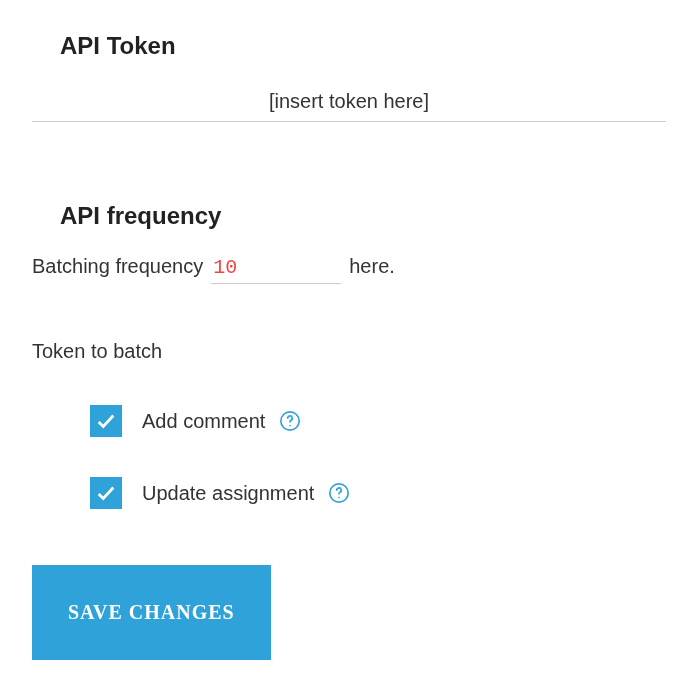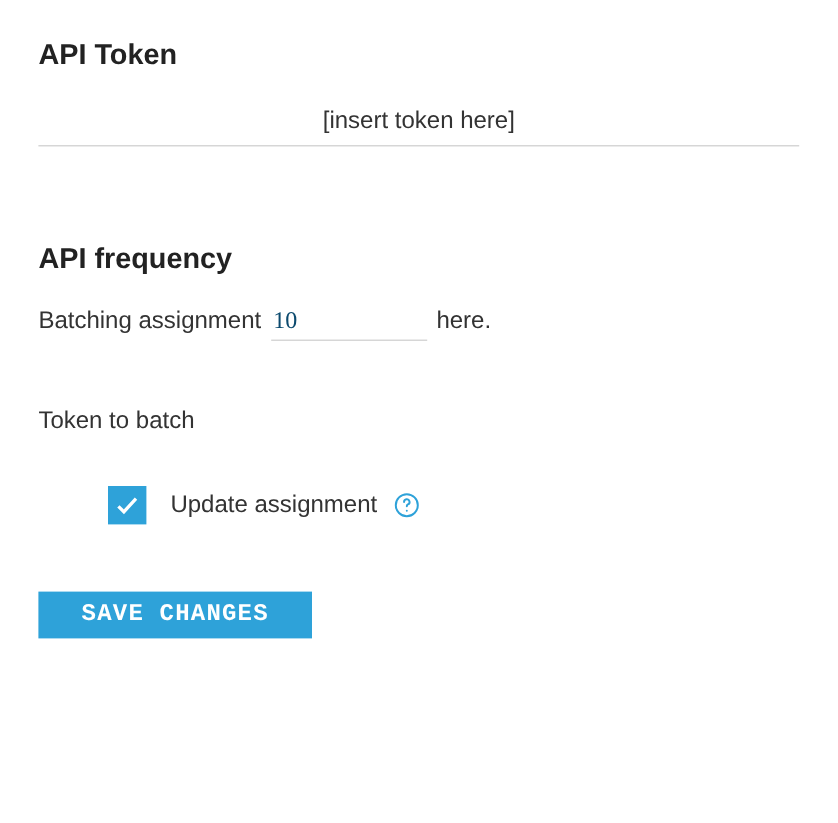--- a/index.html
+++ b/index.html
@@ -13,20 +13,21 @@
       width: 698px;
       height: 686px;
       padding: 32px 32px 32px 32px;
       color: #333;
     }
     .section-heading {
       font-size: 24px;
       font-weight: 700;
       color: #222;
       margin-bottom: 24px;
+      margin-left: 28px;
     }
     .token-input {
       width: 100%;
       border: none;
       border-bottom: 1px solid #ccc;
       font-size: 20px;
       padding: 6px 4px 8px 4px;
       color: #333;
       outline: none;
       font-family: inherit;
@@ -43,22 +44,22 @@
       color: #333;
       margin-top: 24px;
     }
     .freq-input {
       border: none;
       border-bottom: 1px solid #ccc;
       font-size: 20px;
       width: 130px;
       padding: 2px 2px 4px 2px;
       outline: none;
-      color: #0c4a6e;
-      font-family: Liberation Serif, serif;
+      color: #ef4444;
+      font-family: Liberation Mono, monospace;
     }
     .batch-label {
       font-size: 20px;
       color: #333;
       margin-top: 56px;
     }
     .checkbox-list {
       margin-top: 42px;
       padding-left: 58px;
     }
@@ -104,45 +105,60 @@
       height: 22px;
     }
     .save-button {
       margin-top: 16px;
       background: #2ea2d9;
       color: #ffffff;
       border: none;
       font-size: 20px;
       font-weight: 700;
       letter-spacing: 1px;
-      padding: 8px 36px;
+      padding: 36px 36px;
       cursor: pointer;
-      font-family: Liberation Mono, monospace;
+      font-family: Liberation Serif, serif;
     }
   </style>
 </head>
 <body>
 
 <div>
   <h2 class="section-heading">API Token</h2>
   <input type="text" class="token-input" value="[insert token here]" style="">
 </div>
 
 <div class="section2">
   <h2 class="section-heading">API frequency</h2>
 
   <div class="freq-row">
-    <span>Batching assignment</span>
+    <span>Batching frequency</span>
     <input type="text" class="freq-input" value="10" style="">
     <span>here.</span>
   </div>
 
   <div class="batch-label">Token to batch</div>
 
   <div class="checkbox-list">
+    <div class="checkbox-row">
+      <div class="checkbox">
+        <svg viewBox="0 0 24 24">
+            <polyline points="4 13 9 18 20 6"></polyline>
+          </svg>
+      </div>
+      <span class="checkbox-text">Add comment</span>
+      <span class="help-icon">
+        <svg viewBox="0 0 24 24" fill="none" stroke="#2ea2d9" stroke-width="1.8">
+          <circle cx="12" cy="12" r="10"></circle>
+          <path d="M9.5 9a2.5 2.5 0 1 1 3.5 2.3c-.8.4-1 .9-1 1.7" stroke-linecap="round"></path>
+          <circle cx="12" cy="17" r="0.9" fill="#2ea2d9" stroke="none"></circle>
+        </svg>
+      </span>
+    </div>
 
     <div class="checkbox-row">
       <div class="checkbox">
         <svg viewBox="0 0 24 24">
             <polyline points="4 13 9 18 20 6"></polyline>
           </svg>
       </div>
       <span class="checkbox-text">Update assignment</span>
       <span class="help-icon">
         <svg viewBox="0 0 24 24" fill="none" stroke="#2ea2d9" stroke-width="1.8">

